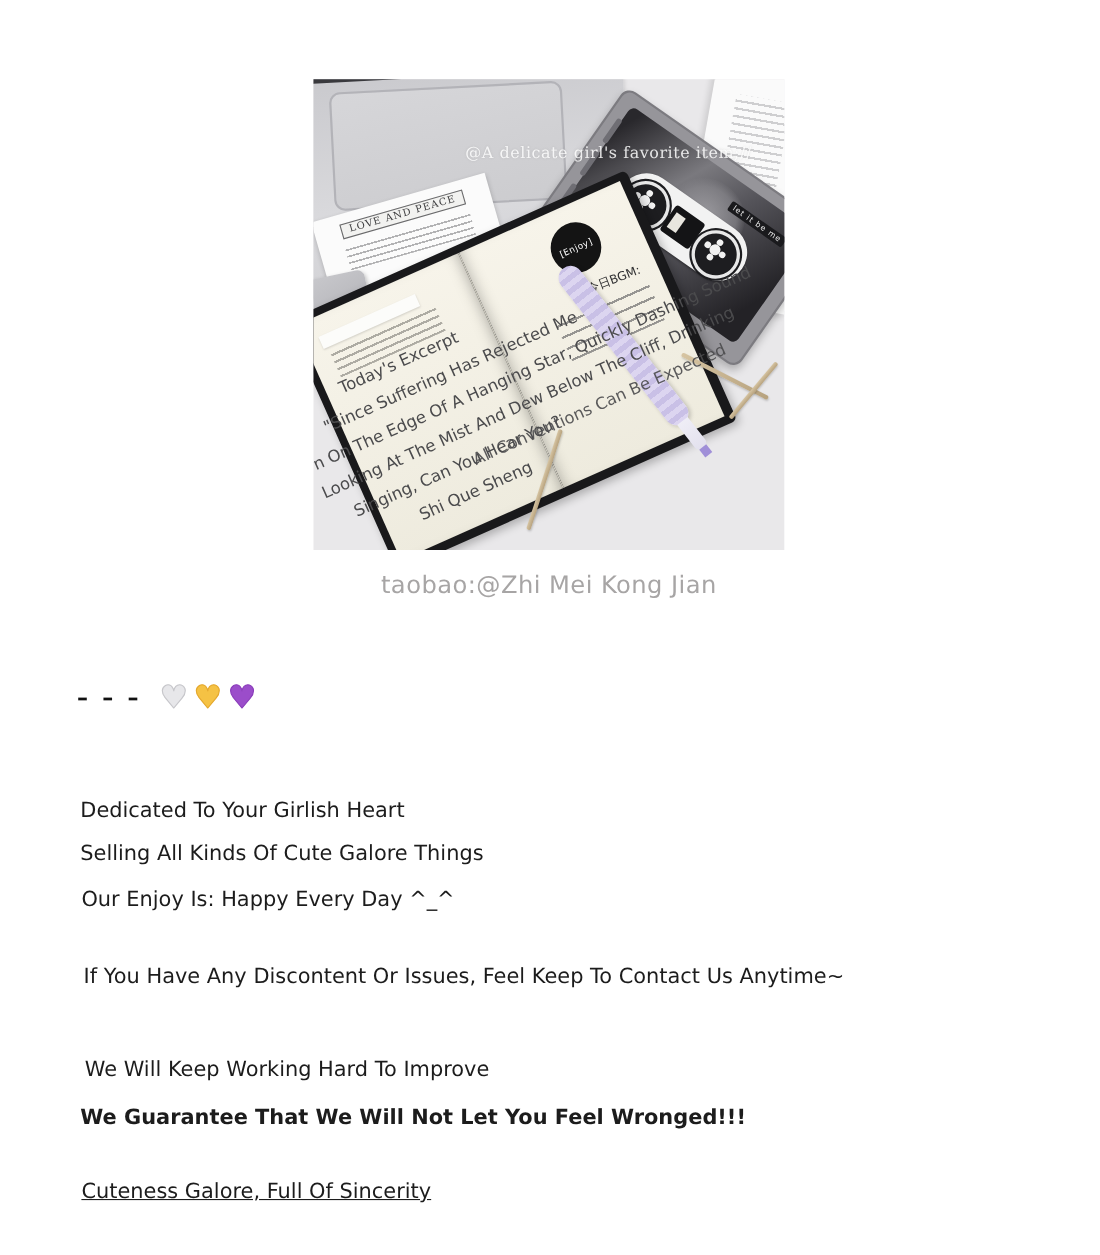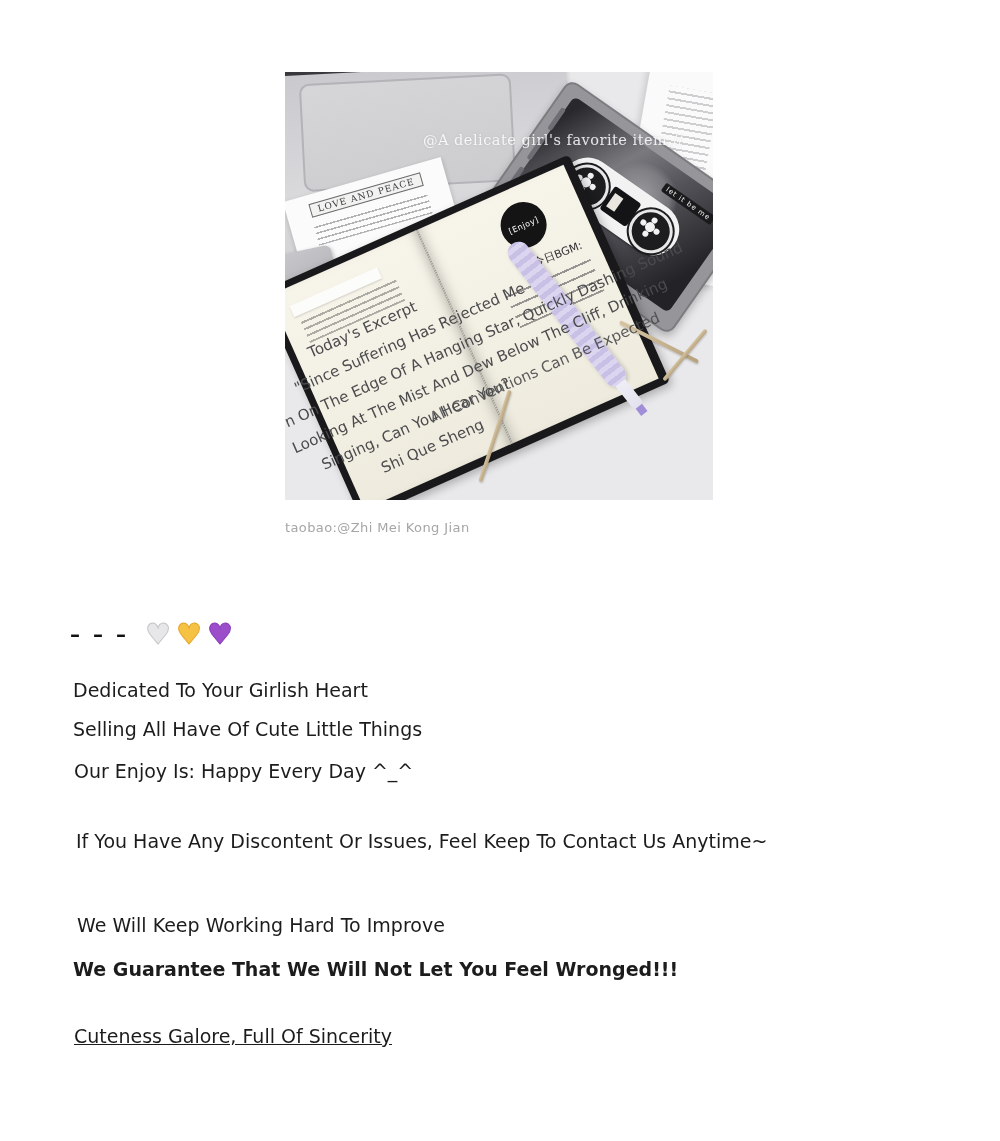--- a/index.html
+++ b/index.html
@@ -86,34 +86,34 @@
         color:rgba(255,255,255,.85);letter-spacing:.5px;white-space:nowrap;text-shadow:0 0 2px rgba(120,120,120,.25);}
 
   .overlay{position:absolute;left:-50px;top:300px;width:640px;transform:rotate(-24deg);transform-origin:0 0;
         font-size:15px;color:#4b4b4d;}
   .overlay .oline{line-height:27px;white-space:nowrap;position:relative;}
   .ol1{padding-left:75px;} .ol2{padding-left:48px;} .ol3{padding-left:0px;}
   .ol4{padding-left:22px;} .ol5{padding-left:42px;} .ol6{padding-left:95px;}
   .ol5 .overlap{position:absolute;left:160px;top:1px;opacity:.9;}
 
   
-  .caption{position:absolute;left:285px;top:520px;width:428px;text-align:left;font-size:13px;
+  .caption{position:absolute;left:285px;top:520px;width:428px;text-align:center;font-size:22px;
         color:#a7a5a5;letter-spacing:.4px;}
 
   
   .divider{position:absolute;left:70px;top:616px;display:flex;align-items:center;height:36px;}
   .dashes{font-size:20px;font-weight:bold;color:#111;letter-spacing:3px;margin-right:16px;white-space:nowrap;}
   .heart{font-size:29px;line-height:1;margin-right:5px;}
   .heart-white{color:#e7e7ea;-webkit-text-stroke:1px #c6c6ca;}
   .heart-yellow{color:#f5c244;-webkit-text-stroke:1px #e4a72c;}
   .heart-purple{color:#9b4dca;-webkit-text-stroke:1px #8a3cba;}
 
   
   .tline{position:absolute;font-size:19px;color:#1c1c1c;white-space:nowrap;line-height:30px;height:34px;
-        padding:3px 0 0 0;box-sizing:border-box;}
+        padding:3px 0 0 0;box-sizing:border-box;margin-top:47px;}
   .tline .box{position:absolute;top:-6px;bottom:-4px;background:#f8f8f8;z-index:-1;}
   .tl1{left:73px;top:672px;} .tl1 .box{left:-38px;width:372px;}
   .tl2{left:73px;top:711px;} .tl2 .box{left:-38px;width:420px;}
   .tl3{left:74px;top:753px;} .tl3 .box{left:-40px;width:566px;}
   .tl4{left:76px;top:823px;} .tl4 .box{left:-42px;width:730px;}
   .tl5{left:78px;top:866px;} .tl5 .box{left:-44px;width:748px;}
   .tl6{left:77px;top:907px;} .tl6 .box{left:-43px;width:436px;}
   .tl7{left:73px;top:951px;font-weight:bold;} .tl7 .box{left:-38px;width:645px;}
   .tl8{left:74px;top:1018px;text-decoration:underline;} .tl8 .box{left:-40px;width:392px;}
   .tl9{left:73px;top:1061px;} .tl9 .box{left:-38px;width:510px;}
@@ -198,20 +198,20 @@
 <div class="caption">taobao:@Zhi Mei Kong Jian</div>
 
 <div class="divider">
   <span class="dashes">– – –</span>
   <span class="heart heart-white">♥</span>
   <span class="heart heart-yellow">♥</span>
   <span class="heart heart-purple">♥</span>
 </div>
 
 <div class="tline tl1"><span class="box"></span><span>Dedicated To Your Girlish Heart</span></div>
-<div class="tline tl2"><span class="box"></span><span>Selling All Have Of Cute Little Things</span></div>
+<div class="tline tl2"><span class="box"></span><span>Selling All Kinds Of Cute Galore Things</span></div>
 <div class="tline tl3"><span class="box"></span><span>Our Enjoy Is: Happy Every Day ^_^</span></div>
 <div class="tline tl4"><span class="box"></span><span>If You Have Any Discontent Or Issues, Feel Keep To Contact Us Anytime~</span></div>
 <div class="tline tl5"><span class="box"></span></div>
 <div class="tline tl6"><span class="box"></span><span>We Will Keep Working Hard To Improve</span></div>
 <div class="tline tl7"><span class="box"></span><span>We Guarantee That We Will Not Let You Feel Wronged!!!</span></div>
 <div class="tline tl8"><span class="box"></span><span>Cuteness Galore, Full Of Sincerity</span></div>
 <div class="tline tl9"><span class="box"></span></div>
 
 </body></html>

